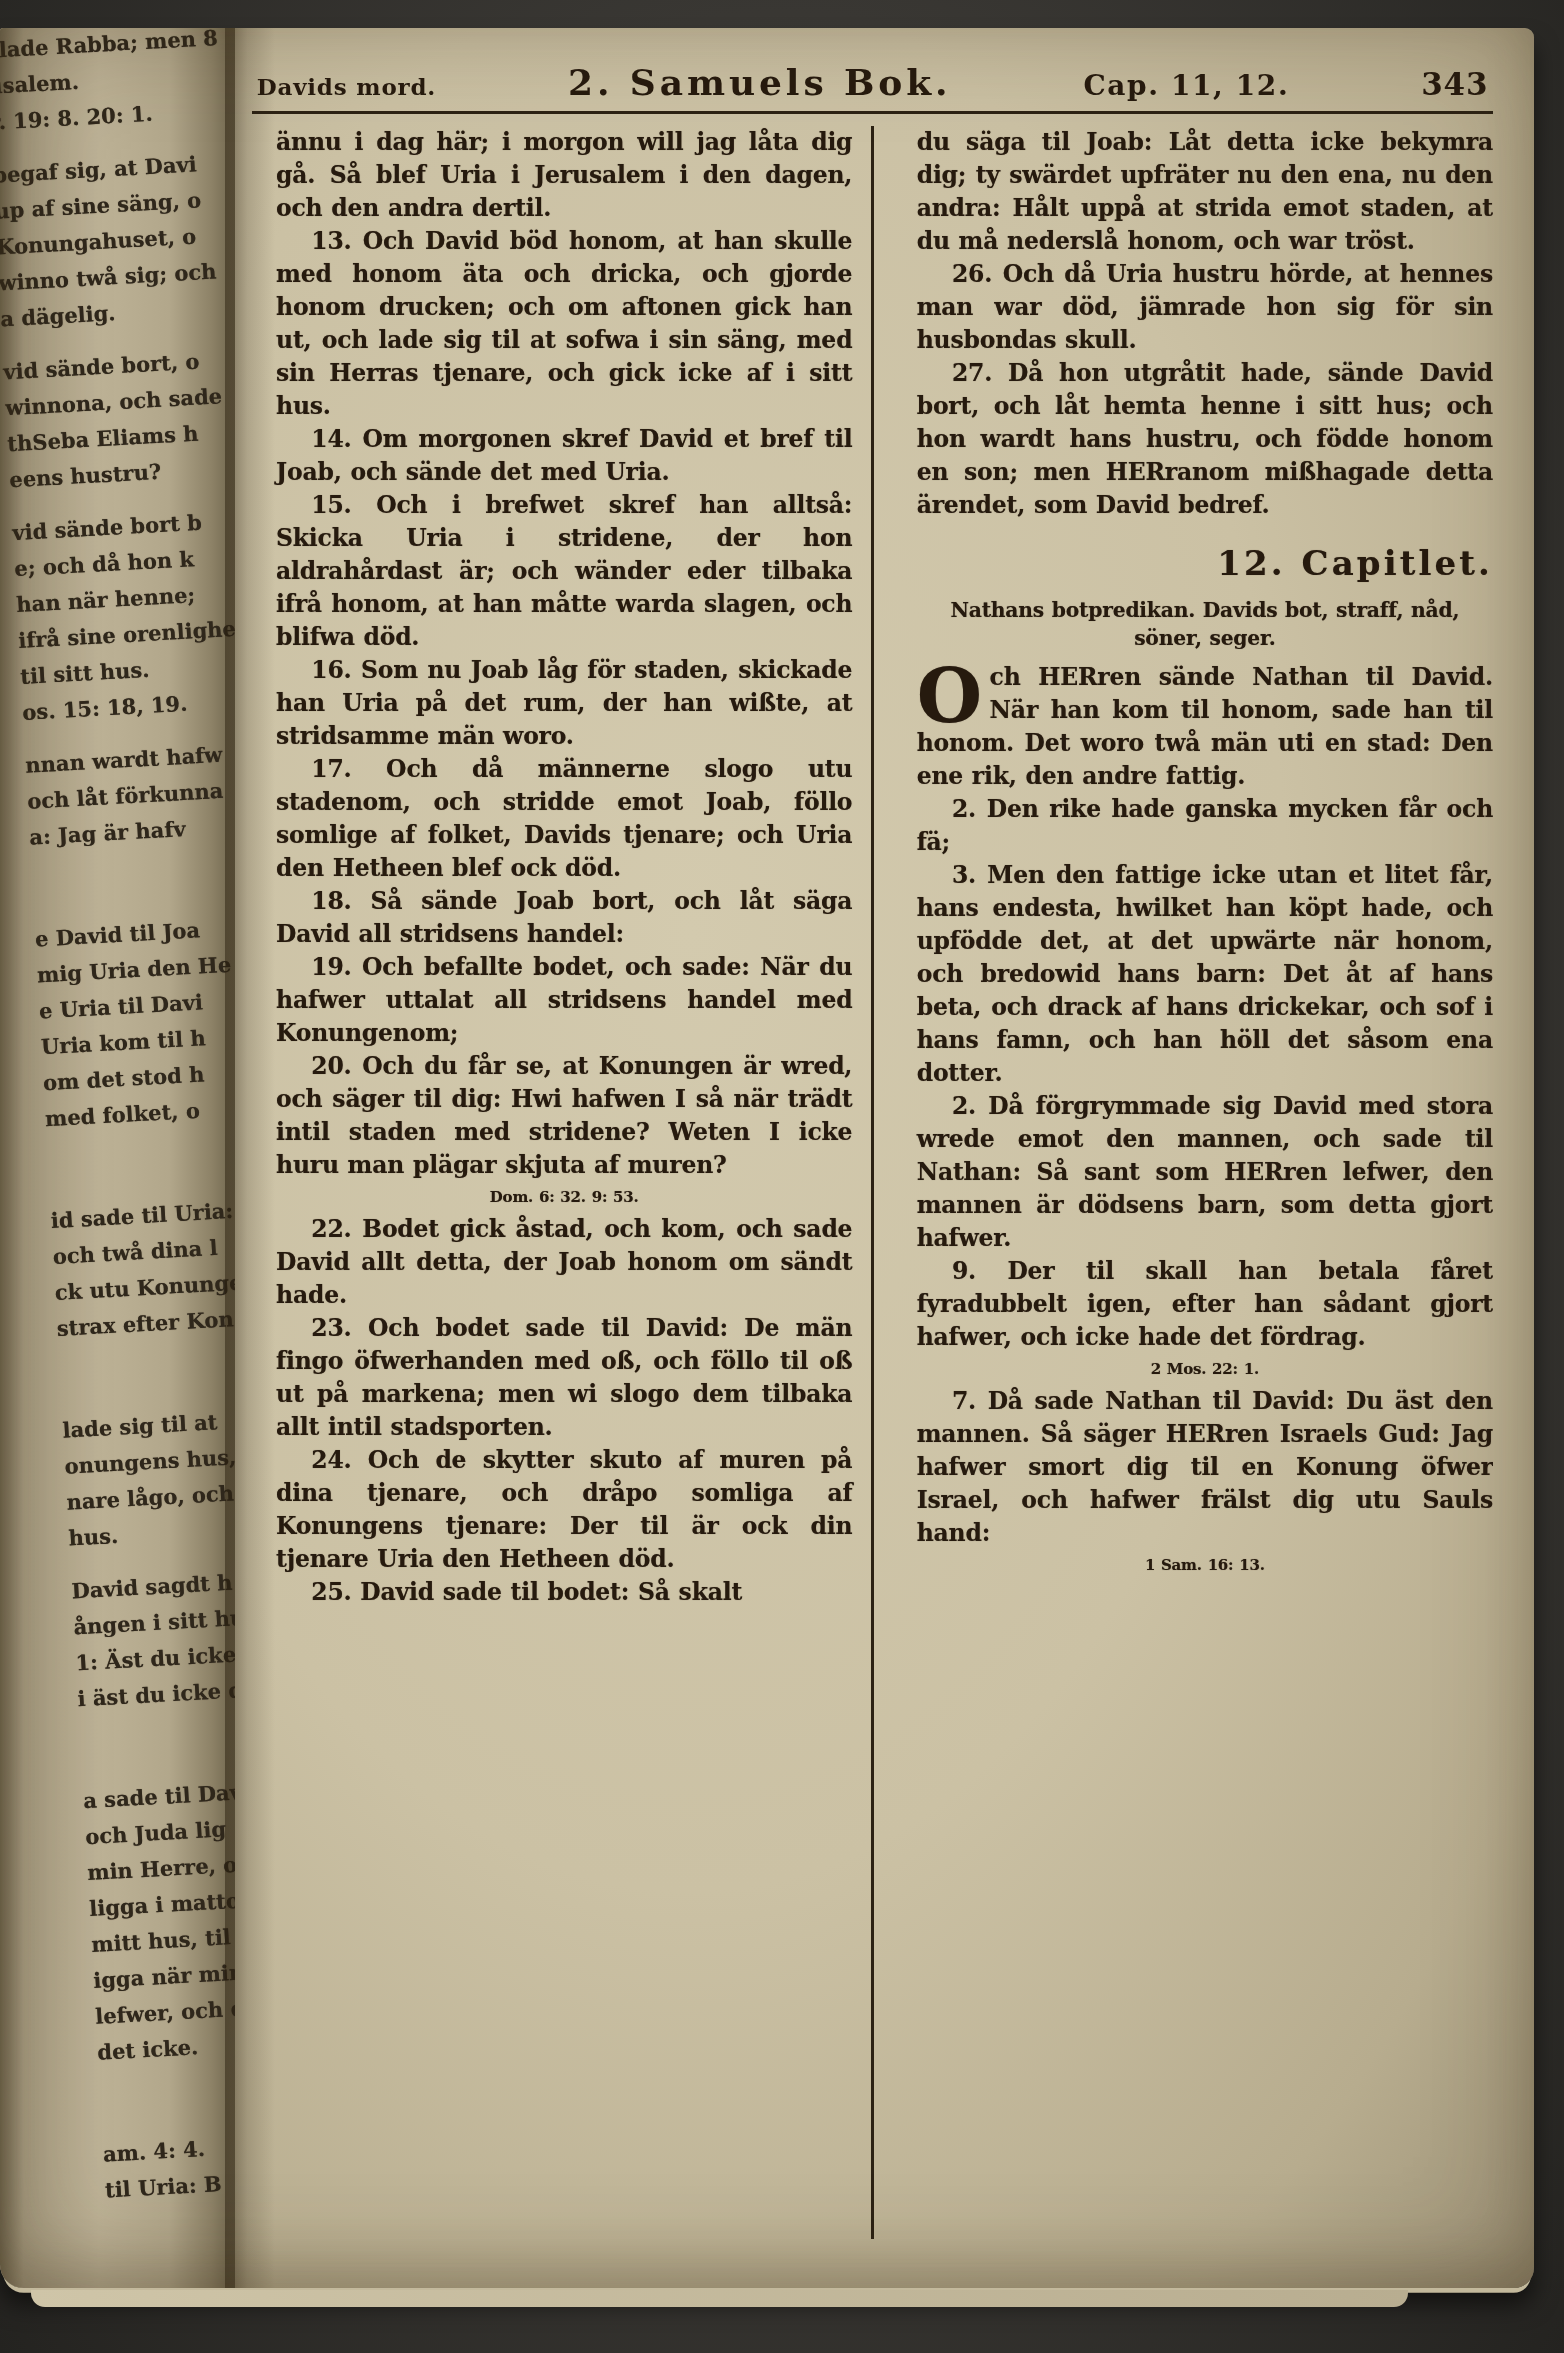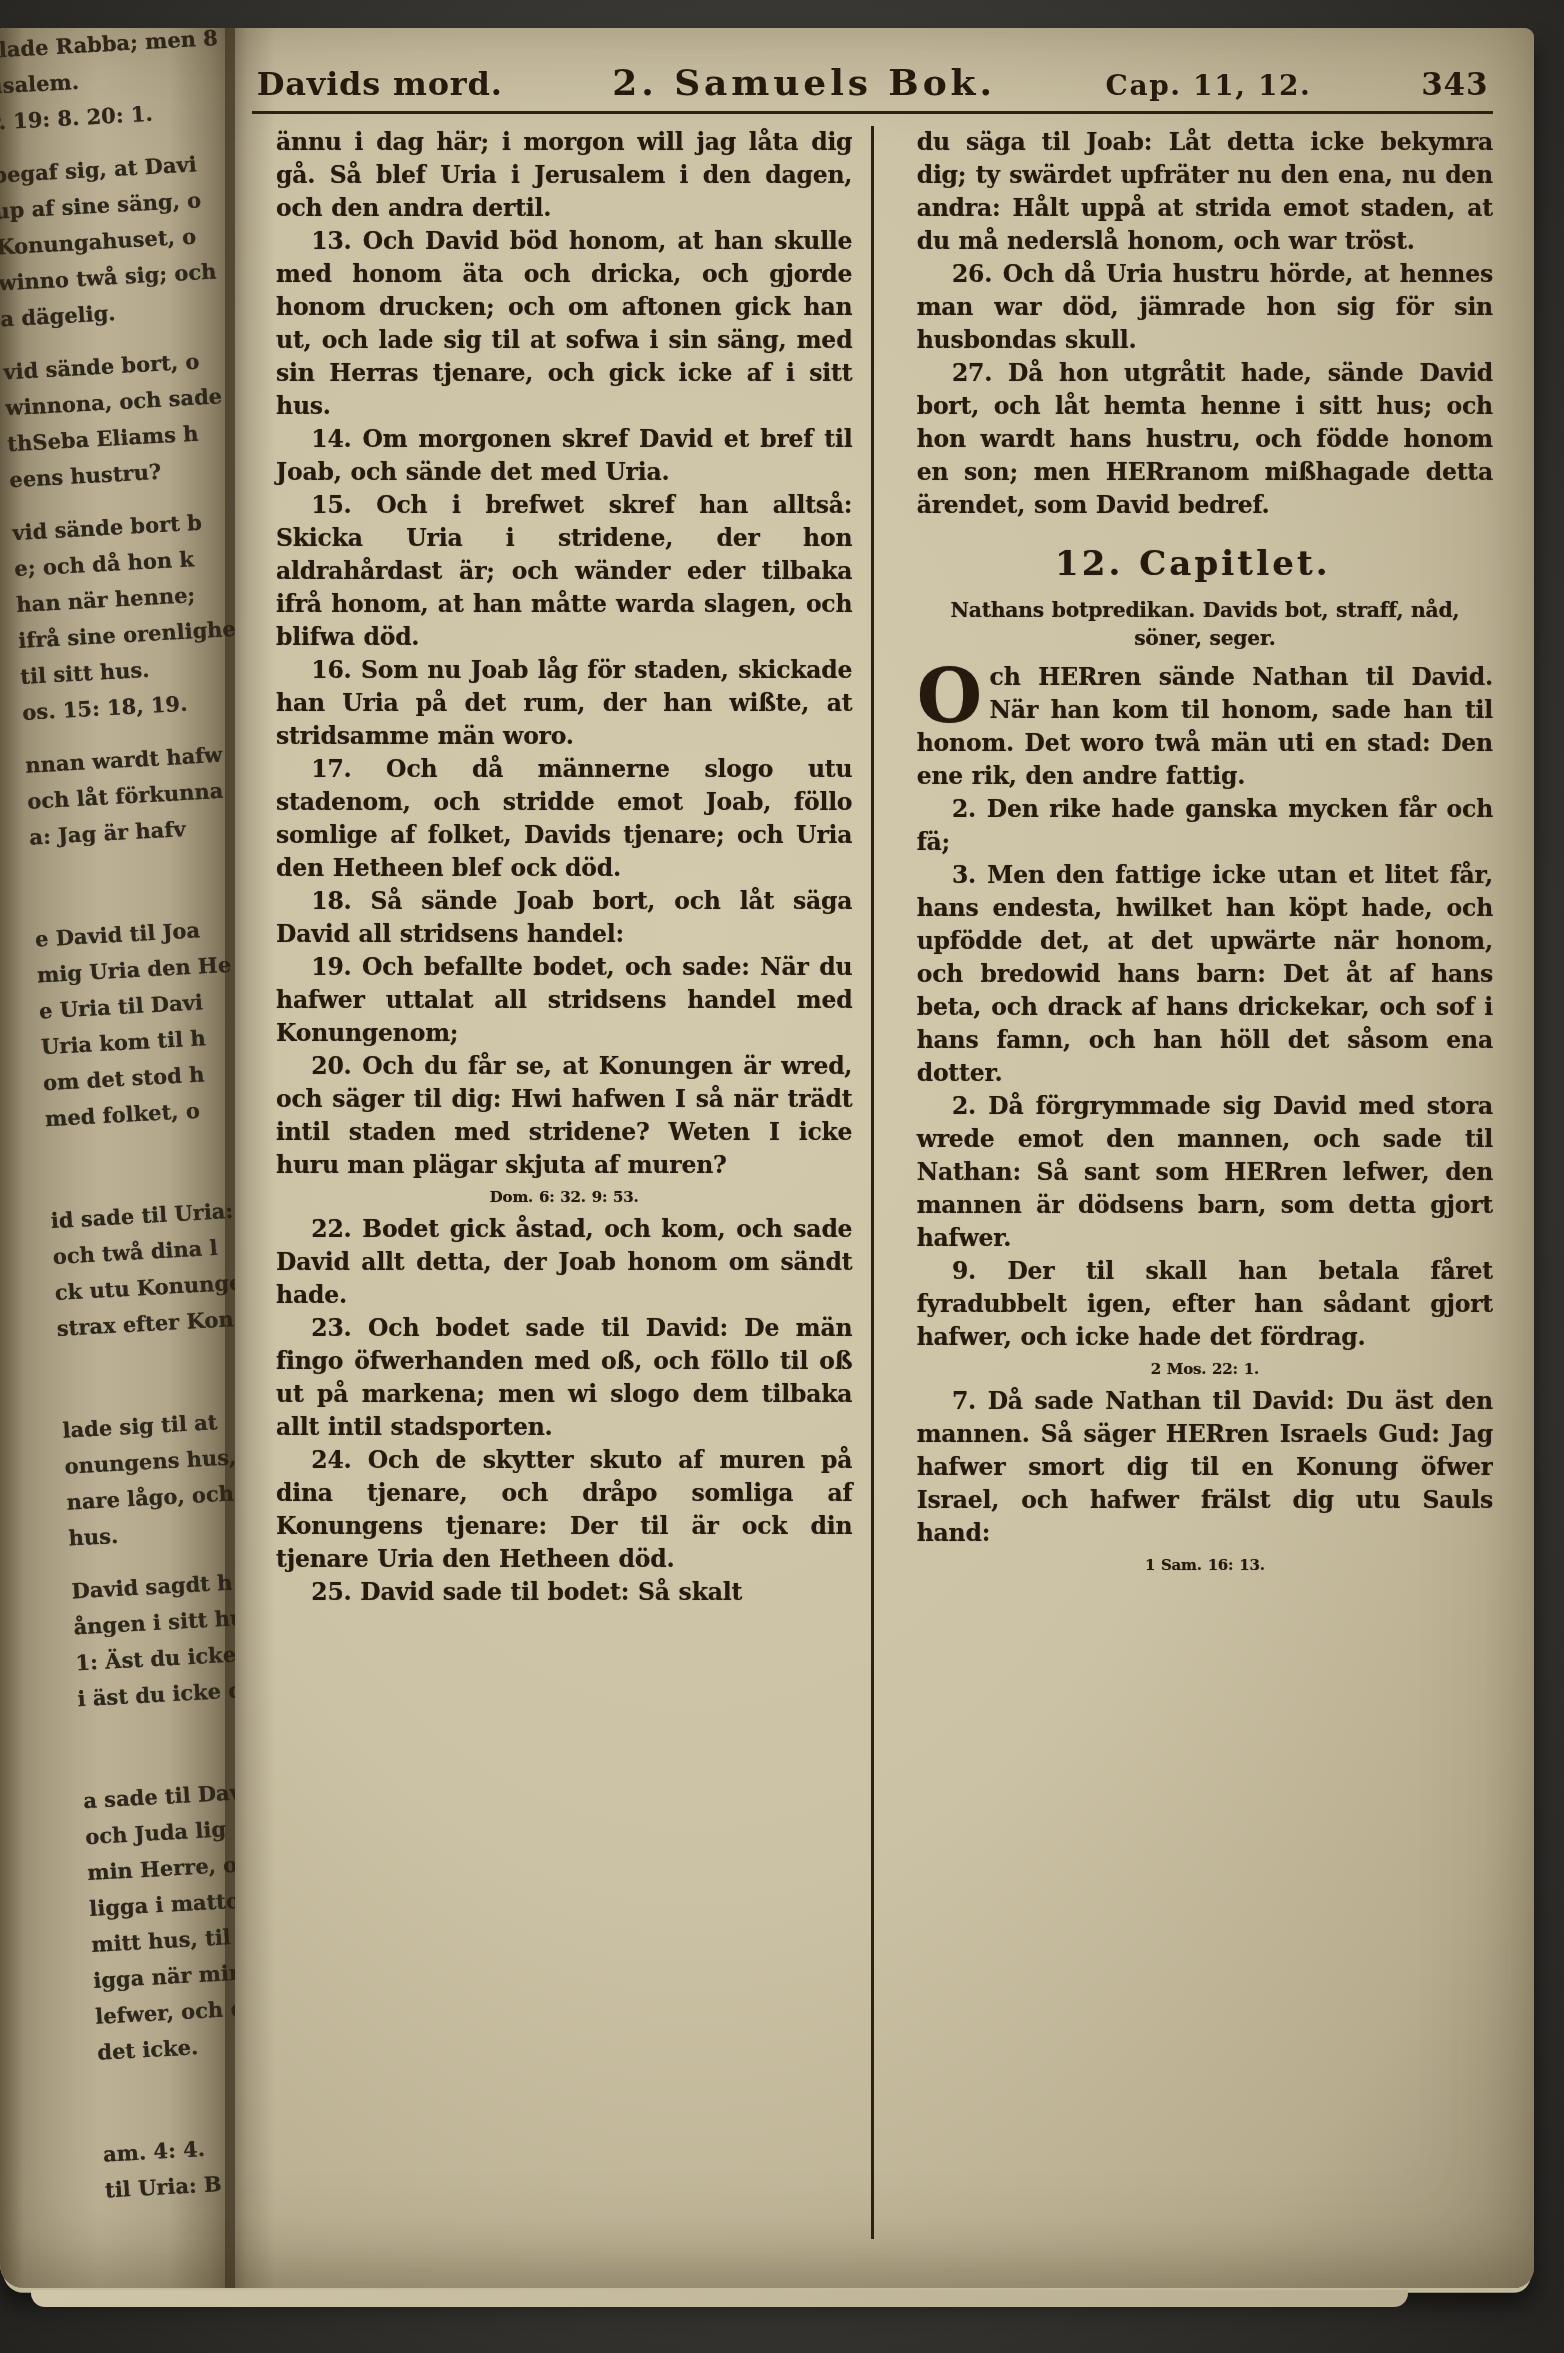--- a/index.html
+++ b/index.html
@@ -44,38 +44,38 @@
   }
 
   .page-content {
     position:absolute; left:252px; top:33px; width:1241px; color:#261a0e;
   }
 
   .header {
     display:flex; align-items:baseline; justify-content:space-between;
     font-weight:700; padding:0 4.7px 6.3px 4.7px;
   }
-  .header .h-left { font-size:32px; letter-spacing:0.8px; }
+  .header .h-left { font-size:23px; letter-spacing:0.8px; }
   .header .h-title { font-size:36px; letter-spacing:3.9px; }
   .header .h-chap { font-size:28px; letter-spacing:1.6px; }
   .header .h-page { font-size:31px; letter-spacing:0.8px; }
   .rule { border-top:3.1px solid #2c2214; margin:1.6px 0 0 0; }
 
   .cols { display:flex; margin-top:12.5px; height:2113px; overflow:hidden; }
   .col {
     flex:1 1 0; font-weight:700; font-size:23.5px; line-height:33px;
     text-align:justify; letter-spacing:-0.2px; word-spacing:0.8px;
     text-shadow:0 0 0.8px rgba(38,26,14,0.55);
   }
   .divider { width:2.3px; background:#2c2214; margin:0 19px; }
 
   .col p { text-indent:1.5em;margin-left:24px; }
   .col p.cont { text-indent:0; }
   .col p.ref { text-indent:0; text-align:center; font-size:15px; line-height:31px; }
-  .col p.chapter { text-indent:0; text-align:center; font-size:34px; line-height:45px; letter-spacing:3.1px; margin:19px 0 9.4px; }
+  .col p.chapter { text-indent:0; text-align:right; font-size:34px; line-height:45px; letter-spacing:3.1px; margin:19px 0 9.4px; }
   .col p.summary { text-indent:0; text-align:center; font-size:20.3px; line-height:28px; margin-bottom:9.4px; }
   .col p.dropcap { text-indent:0; }
   .col p.dropcap::first-letter {
     font-size:75px; float:left; line-height:58px; padding:6.3px 7.8px 0 0; font-weight:700;
   }
 
   
   .under-page {
     position:absolute; left:31px; top:2290px; width:1377px; height:17px;
     background:linear-gradient(90deg, #cfc5a8, #b8ad90);

